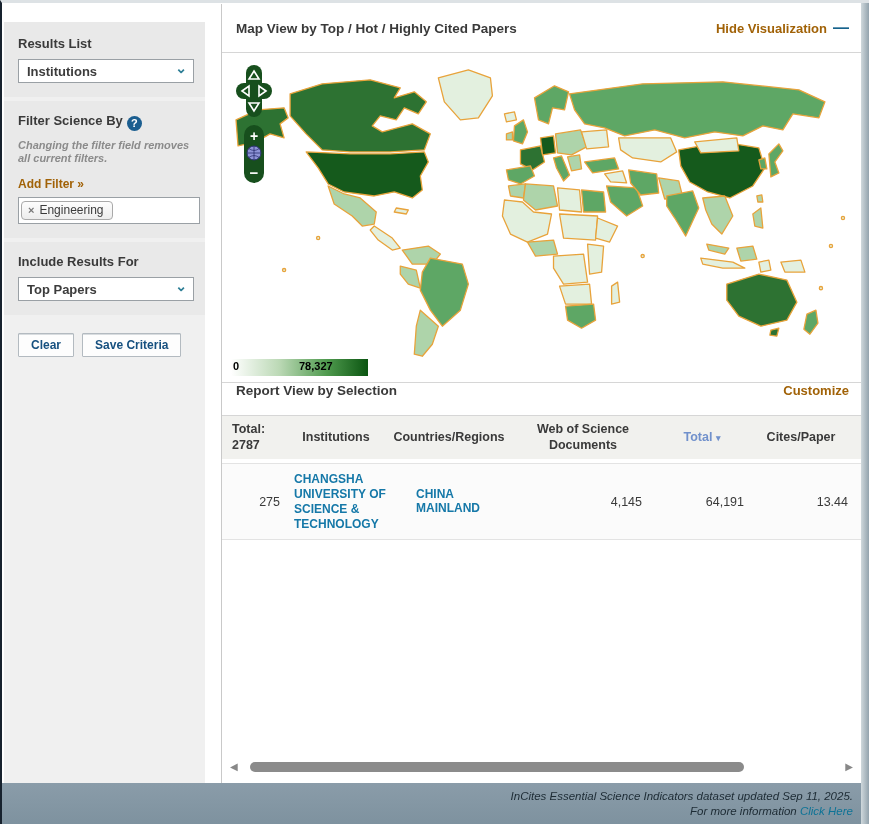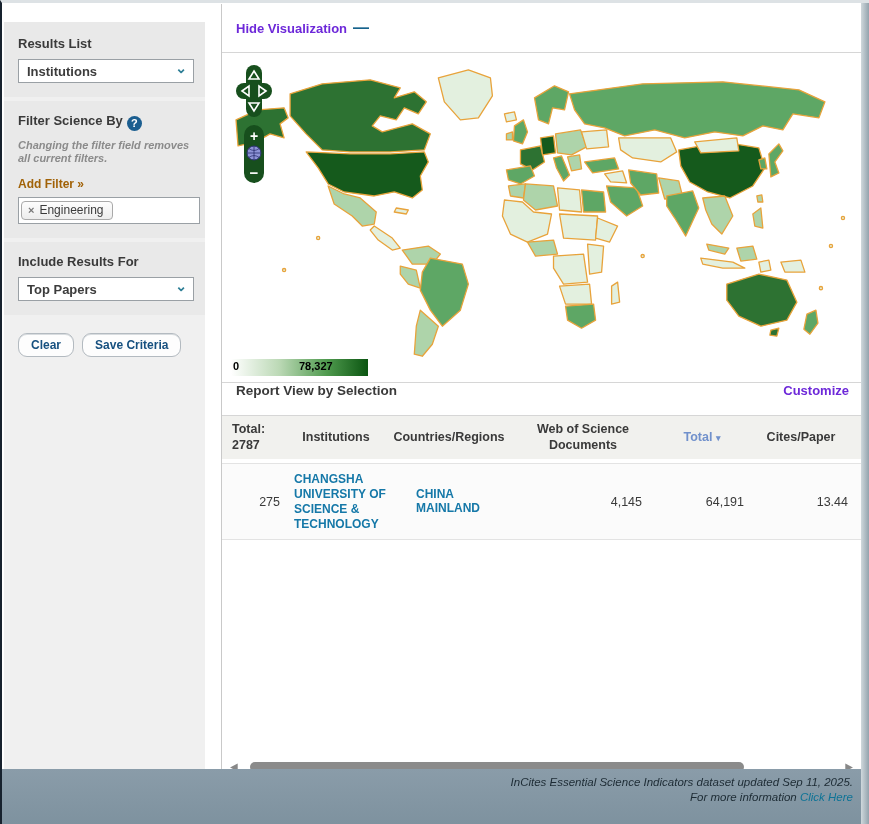--- a/index.html
+++ b/index.html
@@ -23,31 +23,31 @@
   .help-circle { display:inline-flex; align-items:center; justify-content:center;
                  width:15px; height:15px; border-radius:50%; background:#1b5e90; color:#fff;
                  font-size:11px; font-weight:bold; margin-left:4px; vertical-align:-2px; }
   .filter-note { font-size:11px; font-style:italic; font-weight:bold; color:#8b8b8b; line-height:1.25; margin:2px 0 8px; }
   .add-filter { font-size:12px; font-weight:bold; color:#a16207; text-decoration:none; display:inline-block; margin-bottom:6px; cursor:pointer; }
   .filter-box { background:#fff; border:1px solid #9aa0a5; width:182px; min-height:27px; padding:2px; }
   .filter-tag { display:inline-flex; align-items:center; gap:5px; border:1px solid #a9a9a9; border-radius:4px;
                 background:linear-gradient(#fdfdfd,#ededed); padding:1px 8px 2px 6px; font-size:12px; color:#3b3b3b; cursor:pointer; }
   .tag-x { color:#777; font-size:11px; font-weight:bold; cursor:pointer; }
   .btn-row { padding:14px 12px 0 14px; display:flex; gap:8px; }
-  .side-btn { background:#fdfdfd; border:1px solid #b3bac0; border-radius:9px; color:#16507f;
+  .side-btn { background:#fdfdfd; border:1px solid #b3bac0; border-radius:1px; color:#16507f;
               font-size:12px; font-weight:bold; padding:4px 12px; cursor:pointer;
               box-shadow:0 1px 0 #d8dcdf inset; }
 
   
   .main { position:absolute; left:219px; top:1px; width:642px; bottom:41px; background:#fff;
           border-left:1px solid #c9c9c9; display:flex; flex-direction:column; }
   .panel-header { height:49px; display:flex; align-items:center; justify-content:space-between;
                   padding:0 14px; border-bottom:1px solid #d6d6d6; flex:0 0 auto; }
   .panel-title { font-size:13.5px; font-weight:bold; color:#3a3a3a; }
-  .teal-link { font-size:13px; font-weight:bold; color:#6d28d9; text-decoration:none; cursor:pointer; }
+  .teal-link { font-size:13px; font-weight:bold; color:#a16207; text-decoration:none; cursor:pointer; }
   .hide-dash { font-weight:bold; color:#15628c; margin-left:6px; }
 
   .map-region { position:relative; height:330px; border-bottom:1px solid #d6d6d6; flex:0 0 auto; overflow:hidden; }
   .map-svg { position:absolute; left:0; top:2px; }
   .map-controls { position:absolute; left:14px; top:10px; }
   .legend { position:absolute; left:9px; bottom:6px; width:137px; height:17px;
             background:linear-gradient(to right,#ffffff,#bcd9b6 35%,#4f9a4e 70%,#0b5511); }
   .legend-min { position:absolute; left:2px; top:1px; font-size:11px; font-weight:bold; color:#000; }
   .legend-max { position:absolute; left:68px; top:1px; font-size:11px; font-weight:bold; color:#000; }
 
@@ -71,21 +71,21 @@
   .td-ctry .wrap { display:inline-block; max-width:62px;margin-left:24px; }
   .spacer { flex:1 1 auto; }
 
   .hscroll { position:relative; height:19px; flex:0 0 auto; margin:0 2px 6px 2px; }
   .hs-arrow { position:absolute; top:3px; font-size:10px; color:#888; cursor:pointer; }
   .hs-left { left:6px; } .hs-right { right:8px; }
   .hs-thumb { position:absolute; left:26px; top:4px; width:494px; height:10px;
               background:#8b8b8b; border-radius:6px; cursor:grab; }
 
   
-  .footer { position:absolute; left:0; right:8px; bottom:0; height:55px;
+  .footer { position:absolute; left:0; right:8px; bottom:0; height:41px;
             background:linear-gradient(#8a9ca9,#7e929f); text-align:right;
             padding:6px 8px 0 0; font-size:11.5px; font-style:italic; color:#1d2b34; line-height:1.3; }
   .footer a { color:#0d7396; text-decoration:none; cursor:pointer; font-style:italic; }
 
   
   .lv1 { fill:#e3f0df; } .lv2 { fill:#aed4aa; } .lv3 { fill:#5ea765; }
   .lv4 { fill:#2d7232; } .lv5 { fill:#155a1c; }
   .country { stroke:#e8a33b; stroke-width:1.3; stroke-linejoin:round; }
 </style>
 </head>
@@ -127,20 +127,21 @@
 
     <div class="btn-row">
       <button class="side-btn">Clear</button>
       <button class="side-btn">Save Criteria</button>
     </div>
   </div>
 
   <div class="main">
 
     <div class="panel-header">
+      <span class="panel-title">Map View by Top / Hot / Highly Cited Papers</span>
       <span>
         <a class="teal-link">Hide Visualization</a><span class="hide-dash">—</span>
       </span>
     </div>
 
     <div class="map-region">
 
       <svg class="map-svg" width="641" height="302" viewBox="0 0 640 300">
         <g class="country">
 

